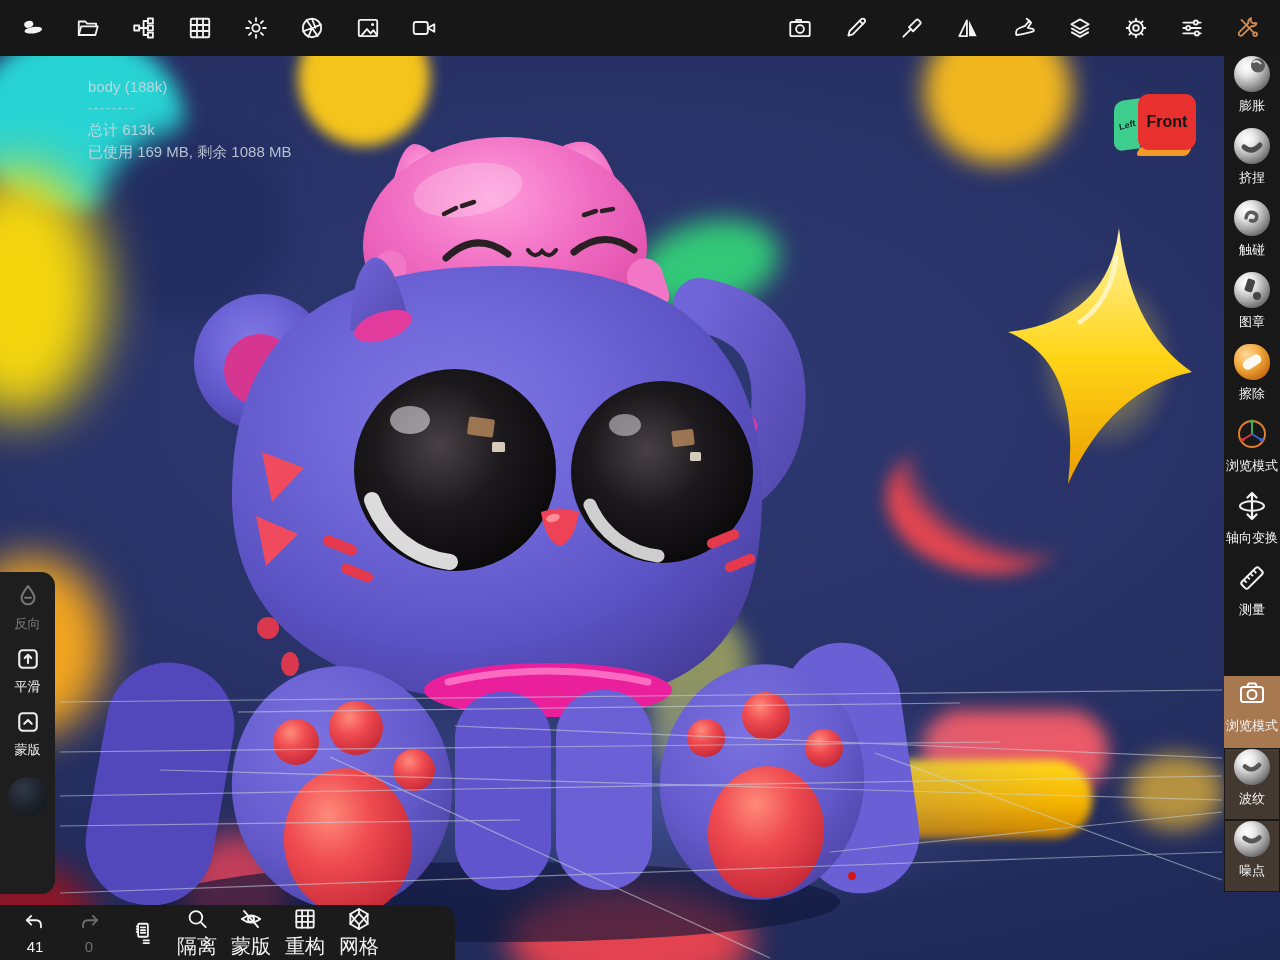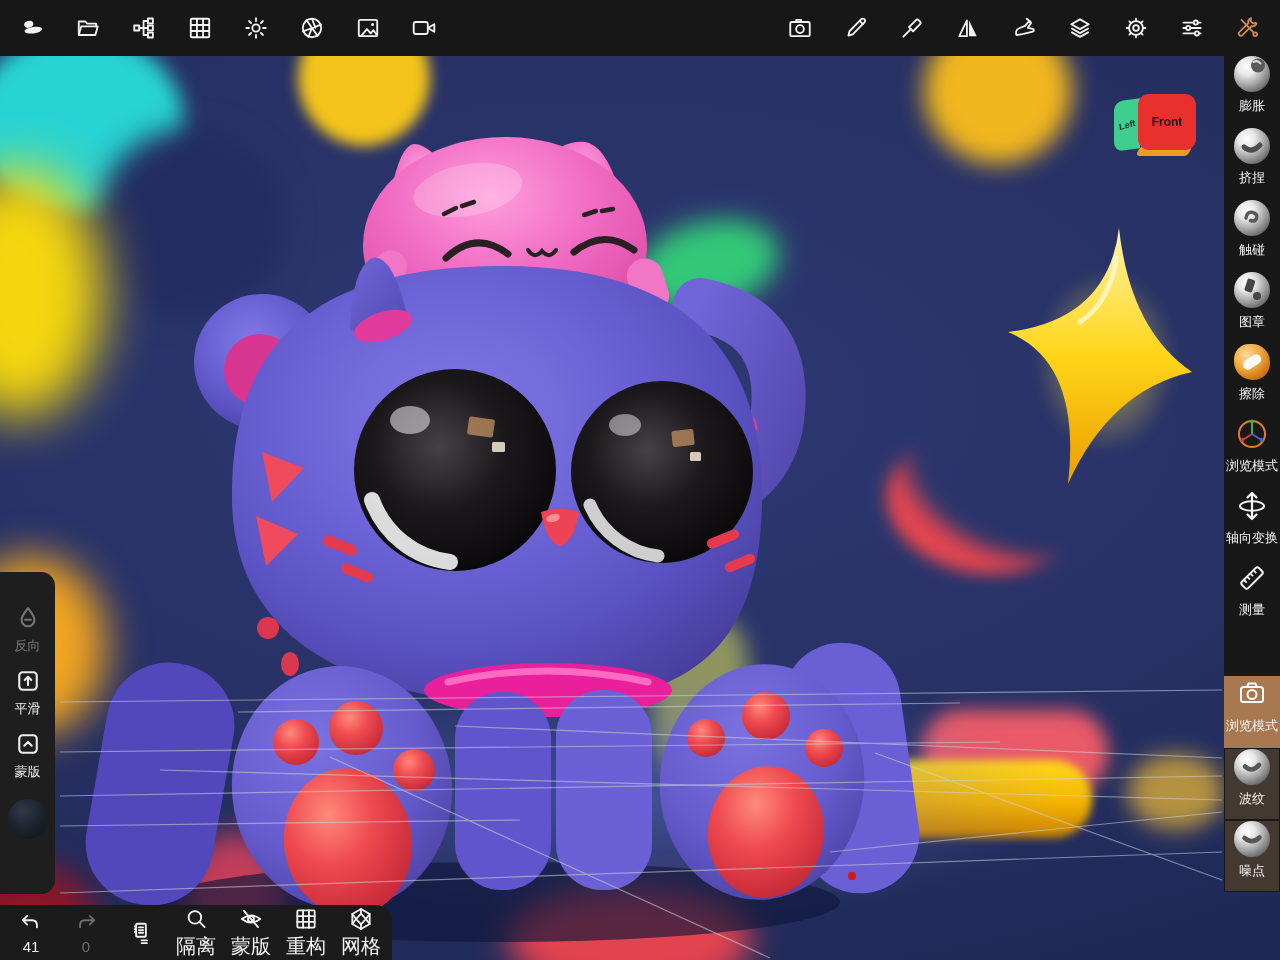--- a/index.html
+++ b/index.html
@@ -16,40 +16,40 @@
   .tb-btn.accent svg{stroke:#cd8a52;}
   
   .stats{position:absolute;left:88px;top:76px;z-index:20;color:rgba(208,216,226,.85);font-size:15px;line-height:1.45;}
   .stats .divider{font-size:12px;letter-spacing:2px;color:rgba(208,216,226,.7);margin:2px 0;}
   
   .cube{position:absolute;left:1112px;top:90px;width:84px;height:74px;z-index:20;}
   .cube-bottom{position:absolute;left:26px;top:56px;width:52px;height:10px;background:#f09b28;border-radius:4px;transform:skewX(-28deg);}
   .cube-left{position:absolute;left:2px;top:10px;width:26px;height:50px;background:#3ecf8e;border-radius:9px 0 0 9px;transform:skewY(-8deg);display:flex;align-items:center;justify-content:center;}
   .cube-left span{font-size:9px;font-weight:600;color:#13272a;transform:rotate(-8deg);}
   .cube-front{position:absolute;left:26px;top:4px;width:58px;height:56px;background:#e8312e;border-radius:11px;display:flex;align-items:center;justify-content:center;}
-  .cube-front span{font-size:12px;font-weight:700;color:#161616;}
+  .cube-front span{font-size:16px;font-weight:700;color:#161616;}
   
   .sidebar{position:absolute;right:0;top:56px;width:56px;height:836px;background:#181818;z-index:25;display:flex;flex-direction:column;}
   .sb-item{width:56px;height:76px;display:flex;flex-direction:column;align-items:center;justify-content:flex-start;gap:5px;cursor:pointer;box-sizing:border-box;}
   .sb-item.selected{background:#a87850;margin-top:44px;}
   .sb-item.grouped{background:#443930;border-radius:0;width:54px;margin-left:1px;height:74px;margin-top:1px;margin-bottom:1px;}
   .sb-label{font-size:13px;color:#f5f5f5;white-space:nowrap;}
   .sphere{width:36px;height:36px;border-radius:50%;background:radial-gradient(circle at 35% 30%, #ffffff 0%, #e9e9e9 24%, #a2a2a2 55%, #5d5d5d 82%, #414141 100%);position:relative;display:flex;align-items:center;justify-content:center;}
   .sphere.orange{background:radial-gradient(circle at 35% 30%, #ffd9a0 0%, #f2a93c 40%, #c76d12 78%, #8f4a08 100%);border-radius:42% 50% 46% 52%;}
   .sphere.flat{background:none;border-radius:0;}
   .sphere svg{width:36px;height:36px;overflow:visible;}
   
-  .leftpanel{position:absolute;left:0;top:572px;width:55px;height:322px;background:#1e1e1e;border-radius:0 14px 14px 0;z-index:25;display:flex;flex-direction:column;align-items:center;padding-top:32px;box-sizing:border-box;gap:12px;}
+  .leftpanel{position:absolute;left:0;top:572px;width:55px;height:322px;background:#1e1e1e;border-radius:0 14px 14px 0;z-index:25;display:flex;flex-direction:column;align-items:center;padding-top:10px;box-sizing:border-box;gap:12px;}
   .lp-item{display:flex;flex-direction:column;align-items:center;gap:5px;cursor:pointer;}
   .lp-item svg{width:28px;height:28px;stroke:#ececec;fill:none;stroke-width:1.8;stroke-linecap:round;stroke-linejoin:round;}
   .lp-label{font-size:13px;color:#ececec;}
   .lp-item.disabled{opacity:.42;}
   .mat-sphere{width:40px;height:40px;border-radius:50%;background:radial-gradient(circle at 38% 30%, #303848 0%, #1b2029 55%, #11141c 100%);margin-top:6px;cursor:pointer;}
   
-  .bottombar{position:absolute;left:0;top:905px;width:392px;height:55px;background:#1b1b1b;border-radius:0 16px 0 0;z-index:25;display:flex;align-items:center;padding:0 8px;box-sizing:border-box;gap:9px;}
+  .bottombar{position:absolute;left:0;top:905px;width:455px;height:55px;background:#1b1b1b;border-radius:0 16px 0 0;z-index:25;display:flex;align-items:center;padding:0 8px;box-sizing:border-box;}
   .bb-item{width:54px;height:55px;display:flex;flex-direction:column;align-items:center;justify-content:center;gap:1px;cursor:pointer;}
   .bb-item svg{width:26px;height:26px;stroke:#f2f2f2;fill:none;stroke-width:1.7;stroke-linecap:round;stroke-linejoin:round;}
   .bb-item .bb-num{font-size:15px;color:#f2f2f2;}
   .bb-item .bb-label{font-size:20px;color:#f2f2f2;white-space:nowrap;}
   .bb-item.disabled svg{stroke:#6e6e6e;}
   .bb-item.disabled .bb-num{color:#6e6e6e;}
 </style>
 </head>
 <body>
 
@@ -212,20 +212,26 @@
         <line x1="830" y1="852" x2="1222" y2="812"></line>
         <line x1="60" y1="893" x2="1222" y2="852"></line>
         <line x1="330" y1="757" x2="770" y2="958"></line>
         <line x1="875" y1="753" x2="1222" y2="880"></line>
         <line x1="60" y1="826" x2="520" y2="820"></line>
       </g>
       <circle cx="852" cy="876" r="4" fill="#d01818"></circle>
     </svg>
   </div>
 
+  <div class="stats">
+    <div>body (188k)</div>
+    <div class="divider">--------</div>
+    <div>总计 613k</div>
+    <div>已使用 169 MB,  剩余 1088 MB</div>
+  </div>
 
   <div class="cube">
     <div class="cube-bottom"></div>
     <div class="cube-left">
         <span>Left</span>
       </div>
     <div class="cube-front">
         <span>Front</span>
       </div>
   </div>

